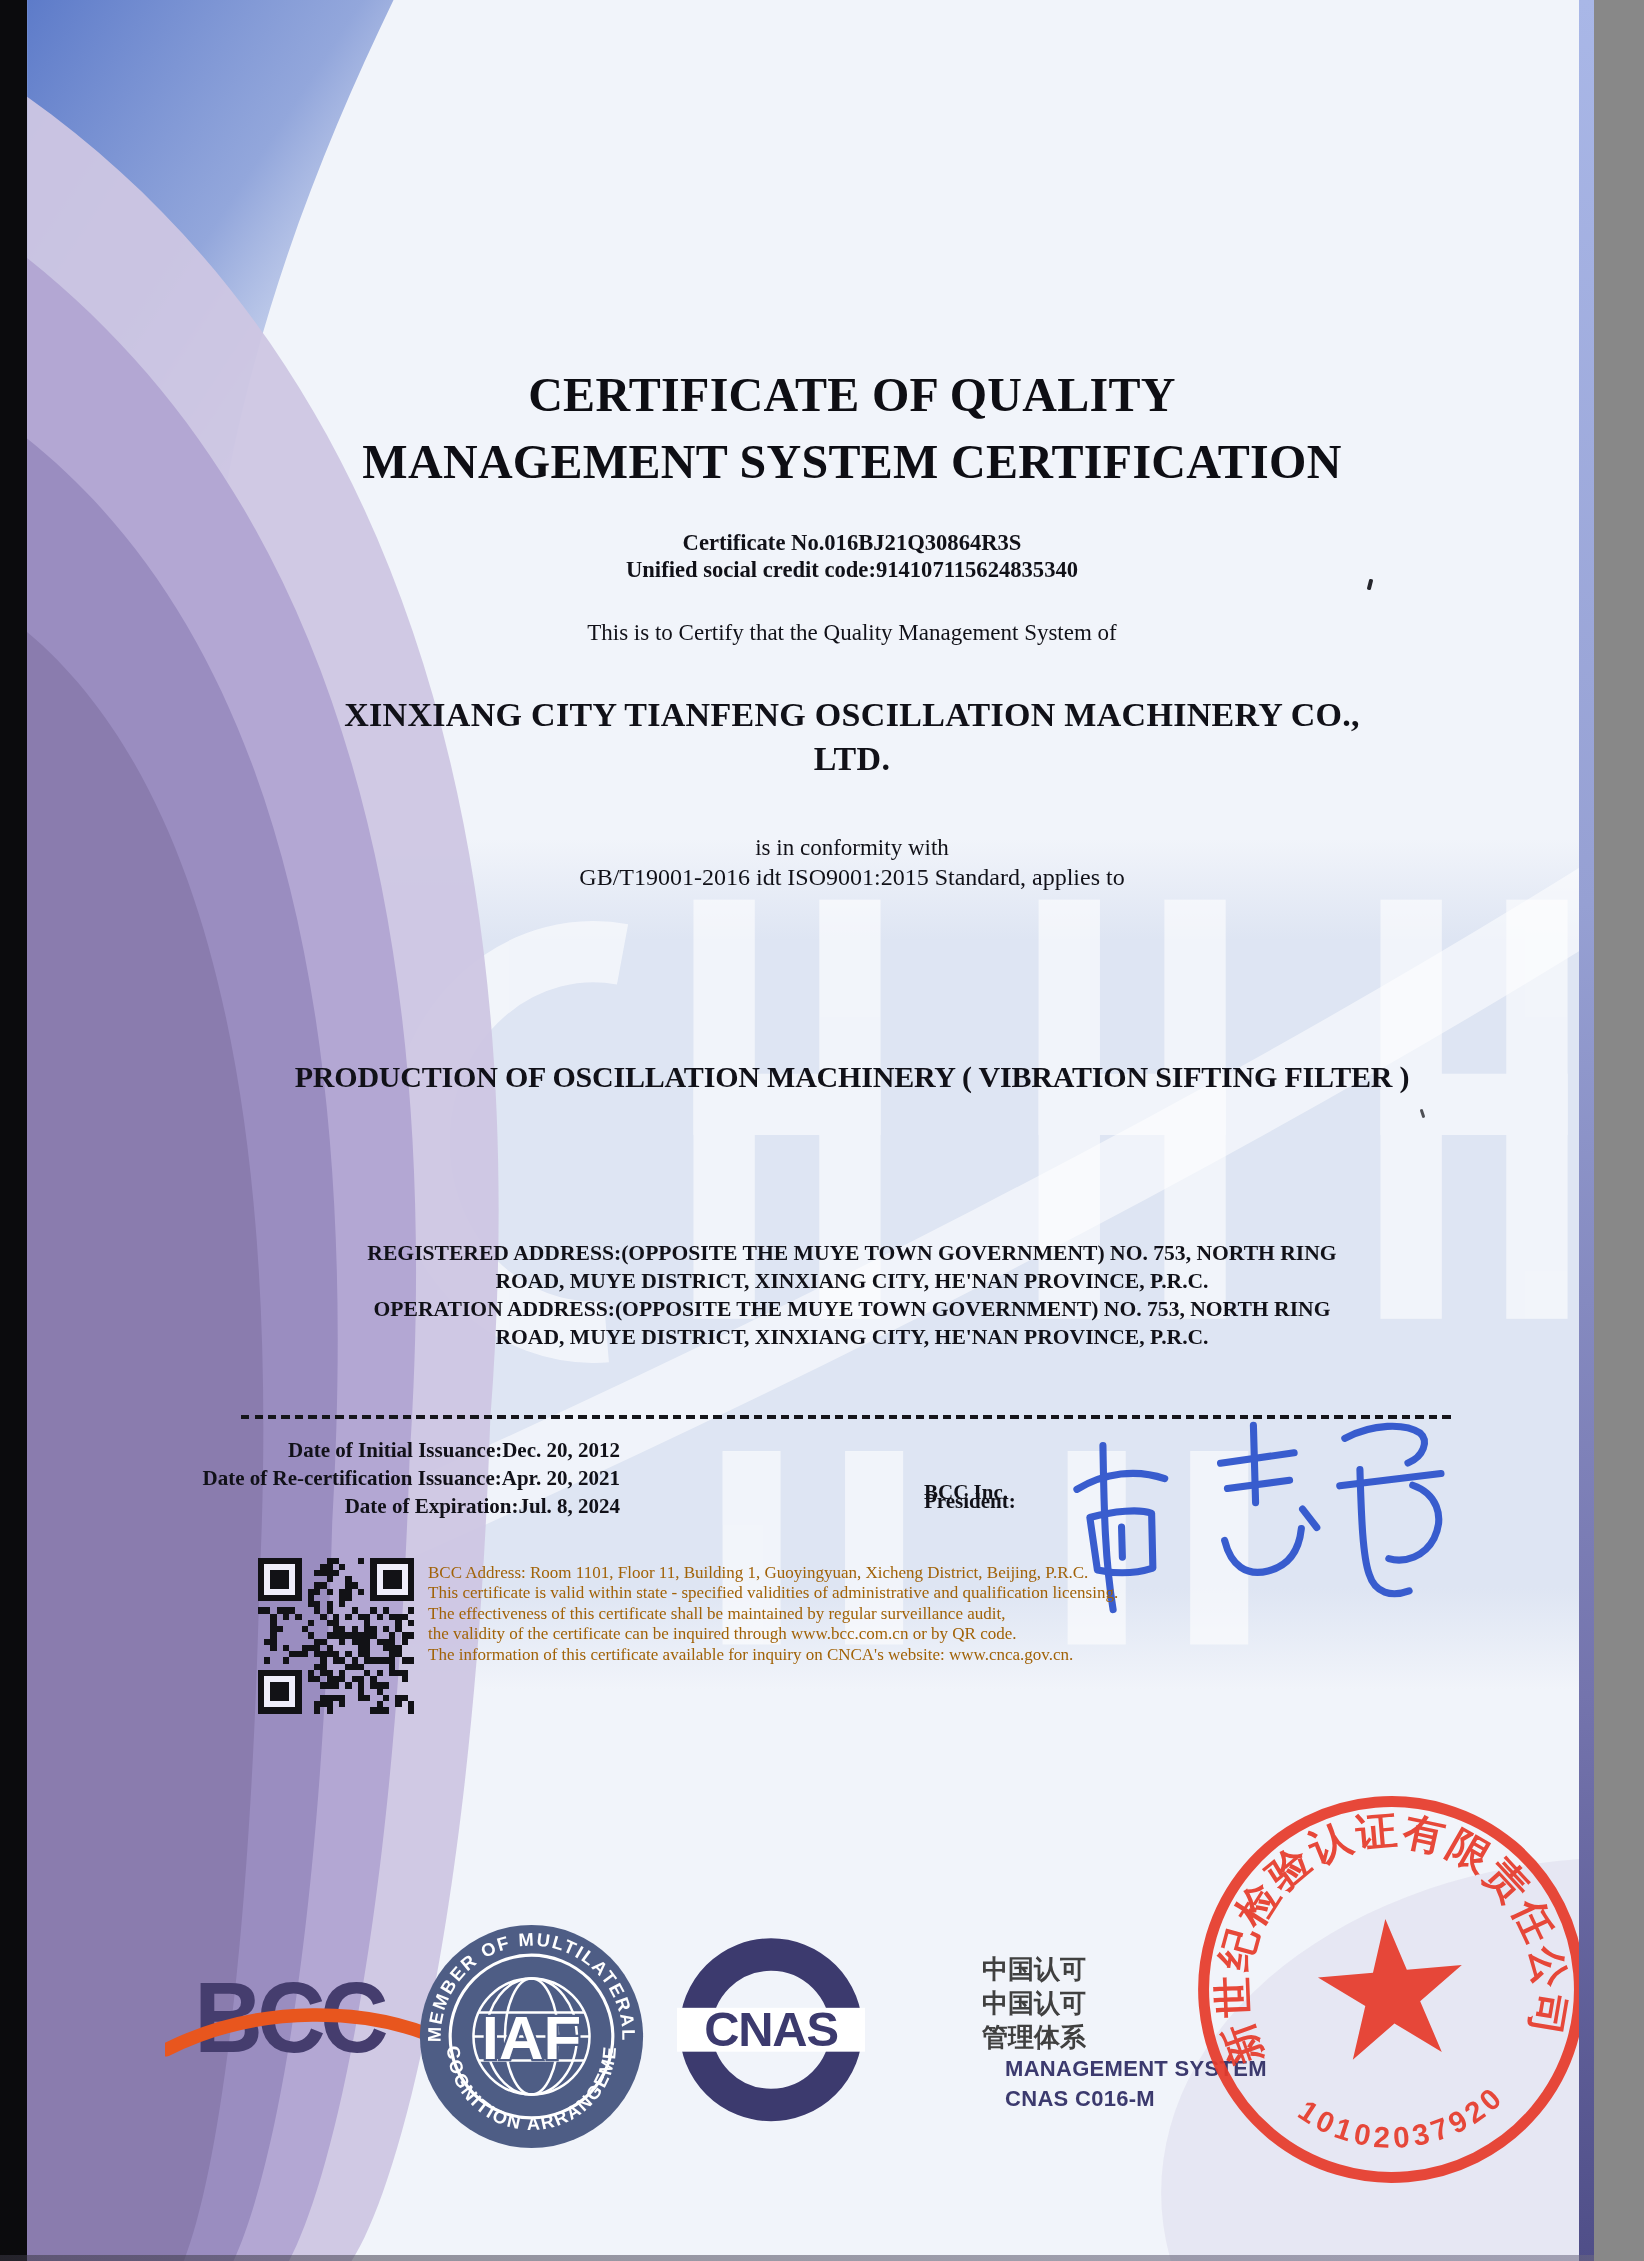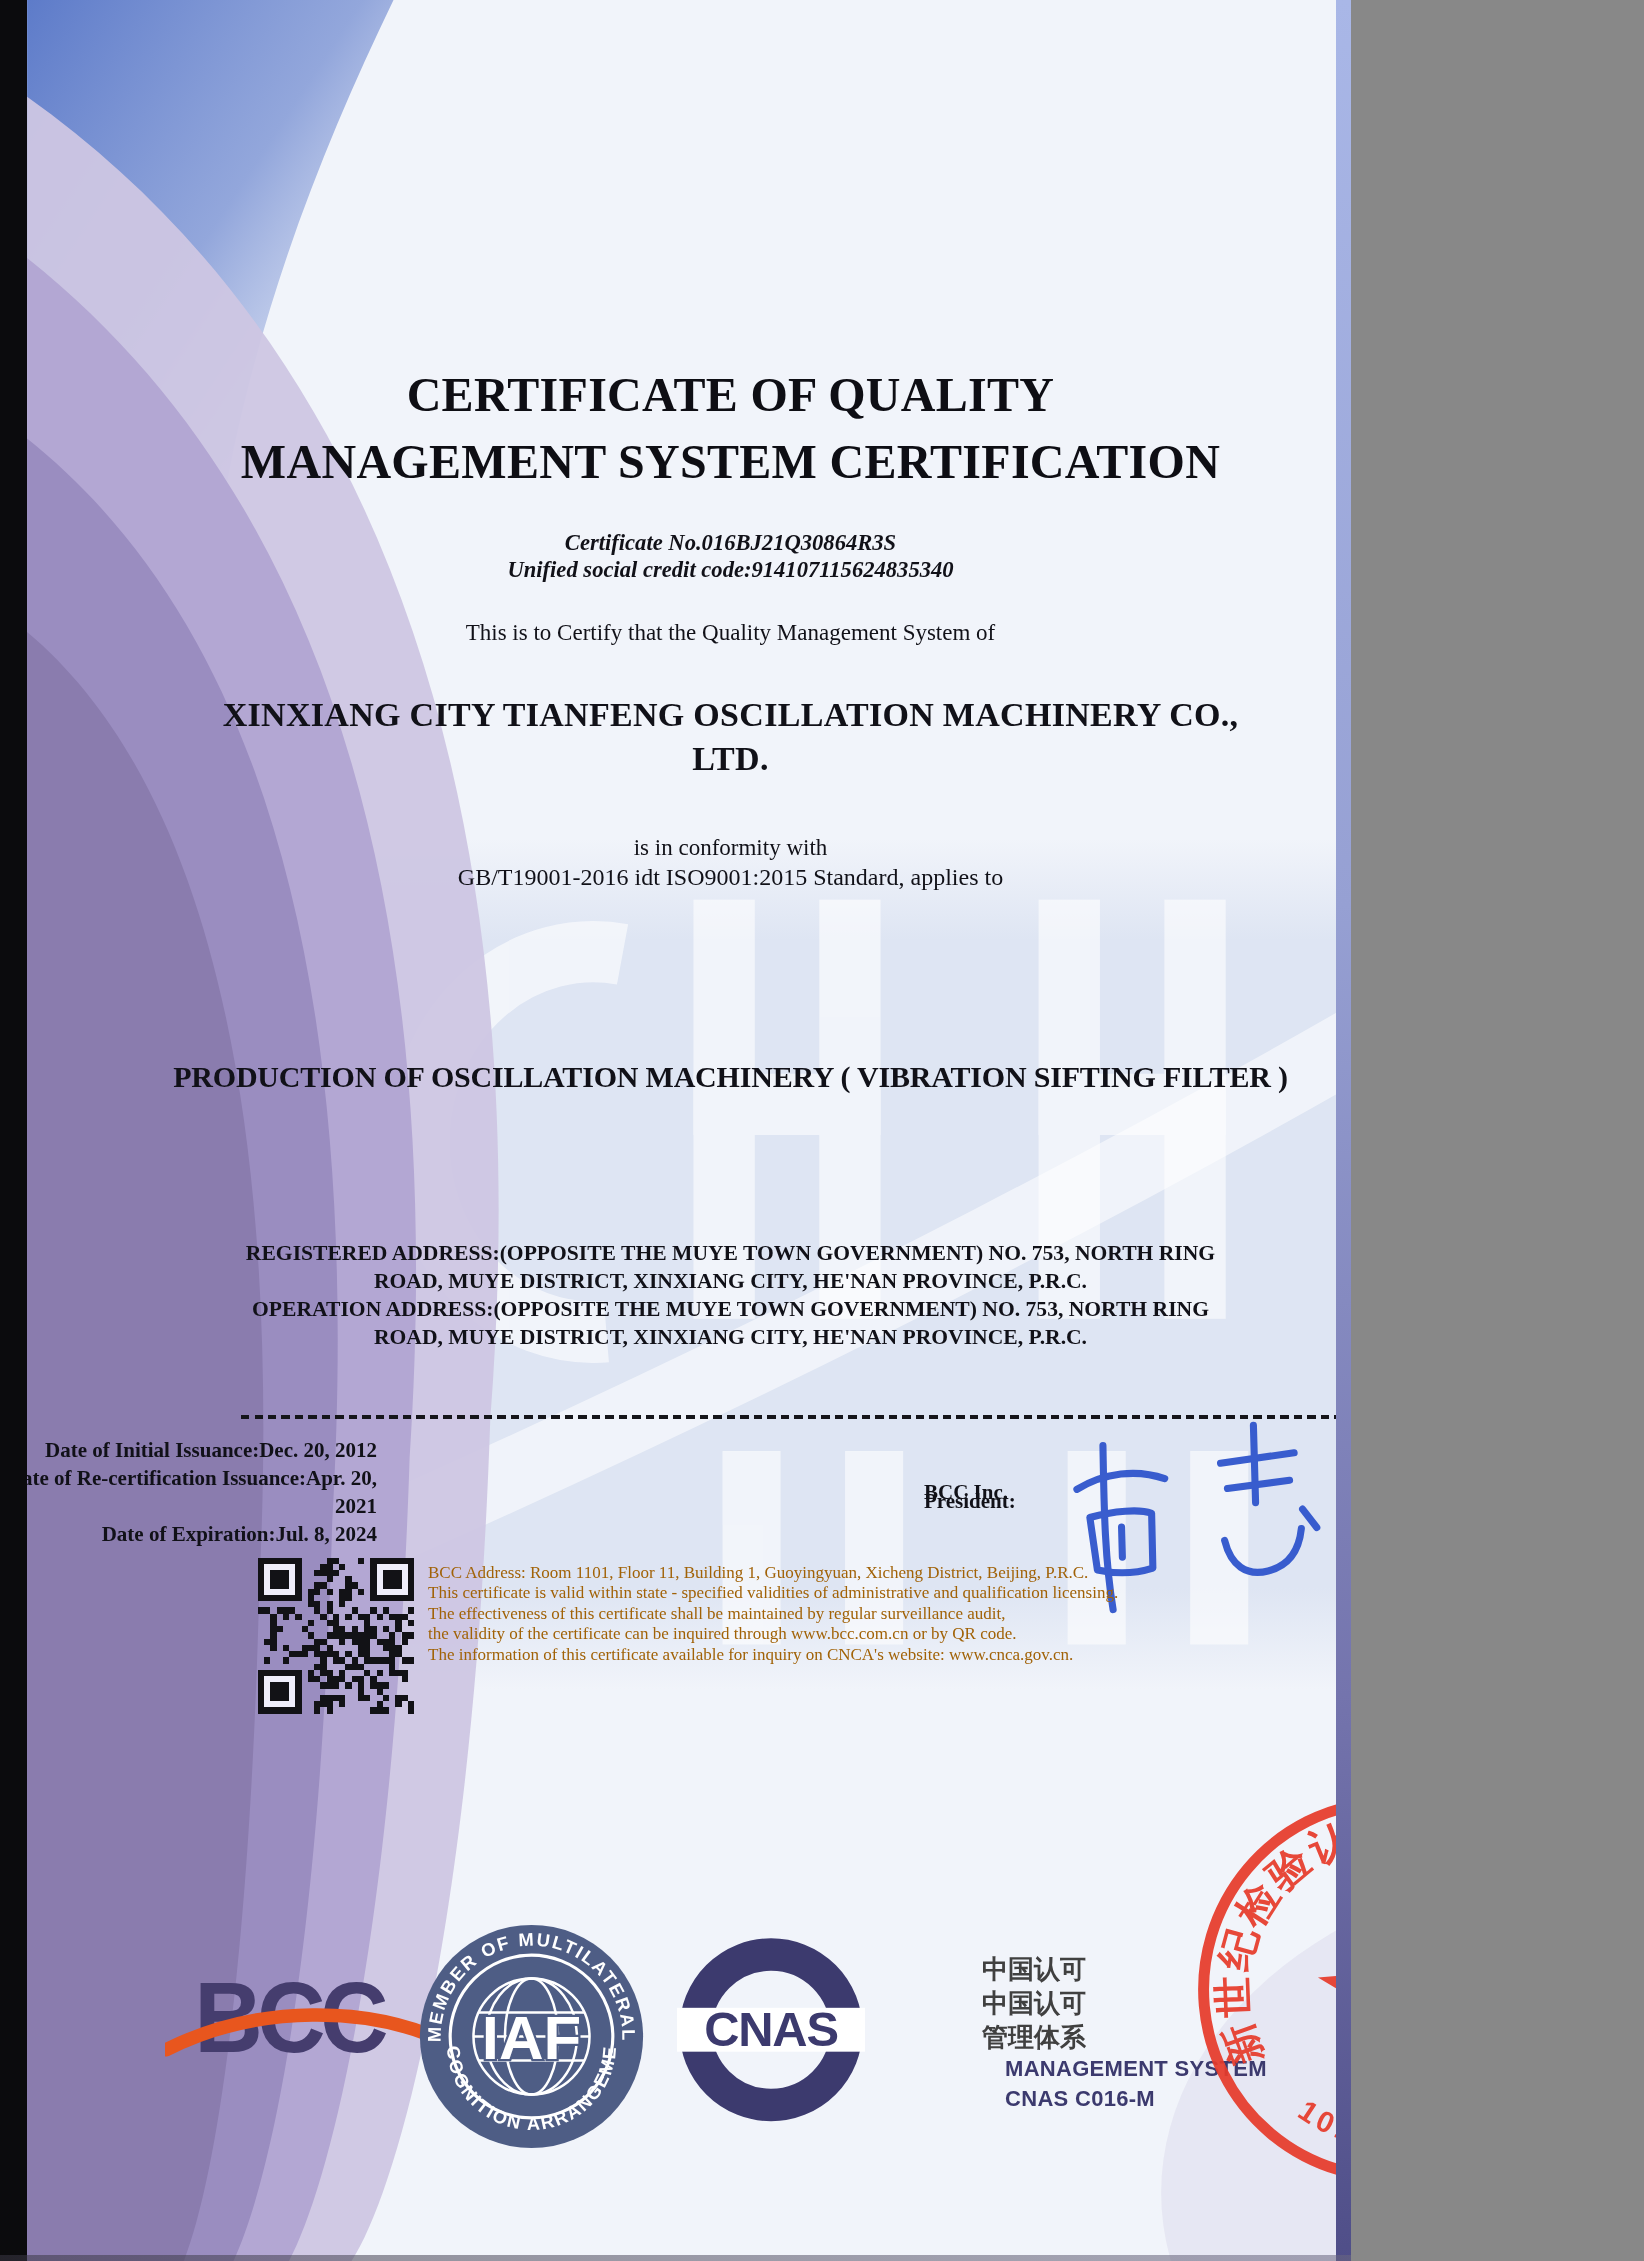--- a/index.html
+++ b/index.html
@@ -1,22 +1,22 @@
 <!DOCTYPE html>
 <html style="font-size:10.3px"><head>
 <meta charset="utf-8">
 <style>
   html,body{margin:0;padding:0;background:#888;}
-  .page{position:relative;width:1351px;height:2261px;overflow:hidden;
+  .page{position:relative;width:1594px;height:2261px;overflow:hidden;
         background:#f1f4fa;font-family:"Liberation Serif","DejaVu Serif",serif;color:#111118;}
   .abs{position:absolute;}
   svg{display:block;}
   .ctr{position:absolute;left:110px;right:0;text-align:center;}
   .title{top:361px;font-size:48px;font-weight:700;line-height:67px;letter-spacing:0.3px;color:#0e0e14;}
-  .certno{top:529px;font-size:22.6px;font-weight:700;line-height:27px;font-style:italic;}
+  .certno{top:529px;font-size:22.6px;font-weight:700;line-height:27px;}
   .certify{top:620px;font-size:23px;}
   .company{top:693px;font-size:34px;font-weight:700;line-height:44px;letter-spacing:0.3px;}
   .conformity{top:835px;font-size:23px;}
   .standard{top:864px;font-size:24px;}
   .scope{top:1060px;font-size:30px;font-weight:700;letter-spacing:-0.2px;}
   .addresses{top:1239px;font-size:21.6px;line-height:28px;font-weight:600;}
   .separator{top:1415px;left:241px;width:1213px;height:3.9px;
      background:repeating-linear-gradient(90deg,#15151a 0 8.4px,transparent 8.4px 13.5px);}
   .dates{position:absolute;top:1436px;right:974px;text-align:right;font-size:21px;line-height:28px;font-weight:600;}
   .issuer-name{left:924px;top:1436px;font-size:21px;font-weight:600;margin-top:44px;}

